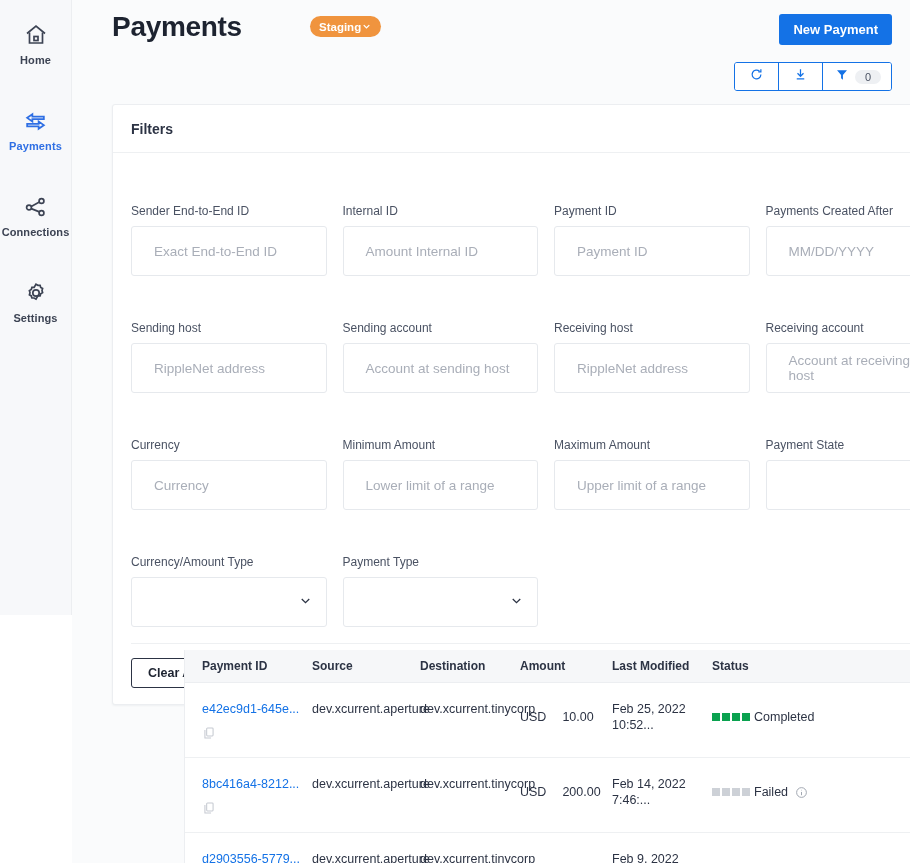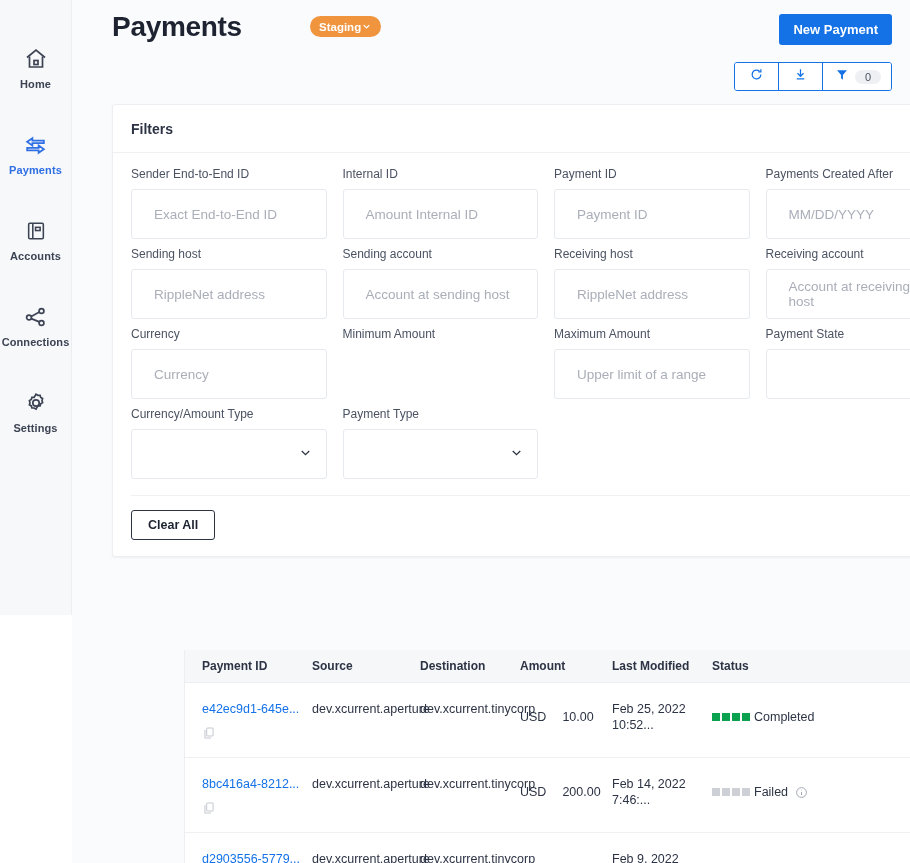--- a/index.html
+++ b/index.html
@@ -12,21 +12,21 @@
     position: relative;
     color: #2c3344;
   }
 
   
   #sidebar {
     position: absolute; left:0; top:0; width:72px; height:615px;
     background: #f7f8fa;
     border-right: 1px solid #eceef1;
     display:flex; flex-direction:column; align-items:center;
-    padding-top: 32px;
+    padding-top: 8px;
   }
   .nav-item {
     width:72px; height:72px;
     display:flex; flex-direction:column; align-items:center; justify-content:center;
     gap:6px; cursor:pointer; margin-bottom:14px;
   }
   .nav-item .nav-ic { width:26px; height:26px; display:flex; align-items:center; justify-content:center; }
   .nav-item .nav-label {
     font-size:11px; font-weight:700; color:#3c4353; letter-spacing:.1px;
   }
@@ -90,21 +90,21 @@
   #filters-title { font-size:14px; font-weight:700; color:#2c3344; }
   #filters-close { font-size:16px; color:#4a5263; cursor:pointer; line-height:1; }
 
   .grid {
     display:grid; grid-template-columns: repeat(4, 1fr);
     column-gap:16px; row-gap:0;
     padding: 14px 18px 0 18px;
   }
   .field { margin-bottom:8px; }
   .field label {
-    display:block; font-size:12px; color:#4a5263; margin-bottom:8px; font-weight:400;
+    display:block; font-size:12px; color:#4a5263; margin-bottom:8px; font-weight:400;margin-top:37px;
   }
   .inp {
     height:50px; border:1px solid #e6e9ed; border-radius:3px; background:#fff;
     display:flex; align-items:center; padding:0 22px;
     font-size:13.5px; color:#a9aeb8;
     position:relative;
   }
   .inp.select { justify-content:flex-end; padding-right:13px; }
   .inp .cal { position:absolute; right:12px; display:flex; }
   .chev-dk svg { stroke:#2c3344; fill:none; stroke-width:2; }
@@ -171,30 +171,20 @@
   <div class="nav-item active">
     <span class="nav-ic">
       <svg viewBox="0 0 24 24" width="25" height="25">
           <path d="M9 5 4 8.5 9 12V9.7h11V7.3H9z"></path>
           <path d="M15 12l5 3.5L15 19v-2.3H4v-2.4h11z"></path>
         </svg>
     </span>
     <span class="nav-label">Payments</span>
   </div>
 
-  <div class="nav-item">
-    <span class="nav-ic">
-      <svg viewBox="0 0 24 24" width="22" height="22">
-          <rect x="4" y="3.5" width="16" height="17" rx="1.3"></rect>
-          <line x1="8.5" y1="3.5" x2="8.5" y2="20.5"></line>
-          <rect x="11.5" y="8" width="5" height="3.5"></rect>
-        </svg>
-    </span>
-    <span class="nav-label">Accounts</span>
-  </div>
 
   <div class="nav-item">
     <span class="nav-ic">
       <svg viewBox="0 0 24 24" width="24" height="24">
           <circle cx="5" cy="12.5" r="2.4"></circle>
           <circle cx="17.5" cy="6" r="2.4"></circle>
           <circle cx="17.5" cy="18" r="2.4"></circle>
           <line x1="7.2" y1="11.4" x2="15.4" y2="7.1"></line>
           <line x1="7.2" y1="13.6" x2="15.4" y2="16.9"></line>
         </svg>
@@ -334,20 +324,23 @@
 
       <div class="field">
         <label>Currency</label>
         <div class="inp">
           <span>Currency</span>
         </div>
       </div>
 
       <div class="field">
         <label>Minimum Amount</label>
+        <div class="inp">
+          <span>Lower limit of a range</span>
+        </div>
       </div>
 
       <div class="field">
         <label>Maximum Amount</label>
         <div class="inp">
           <span>Upper limit of a range</span>
         </div>
       </div>
 
       <div class="field">

